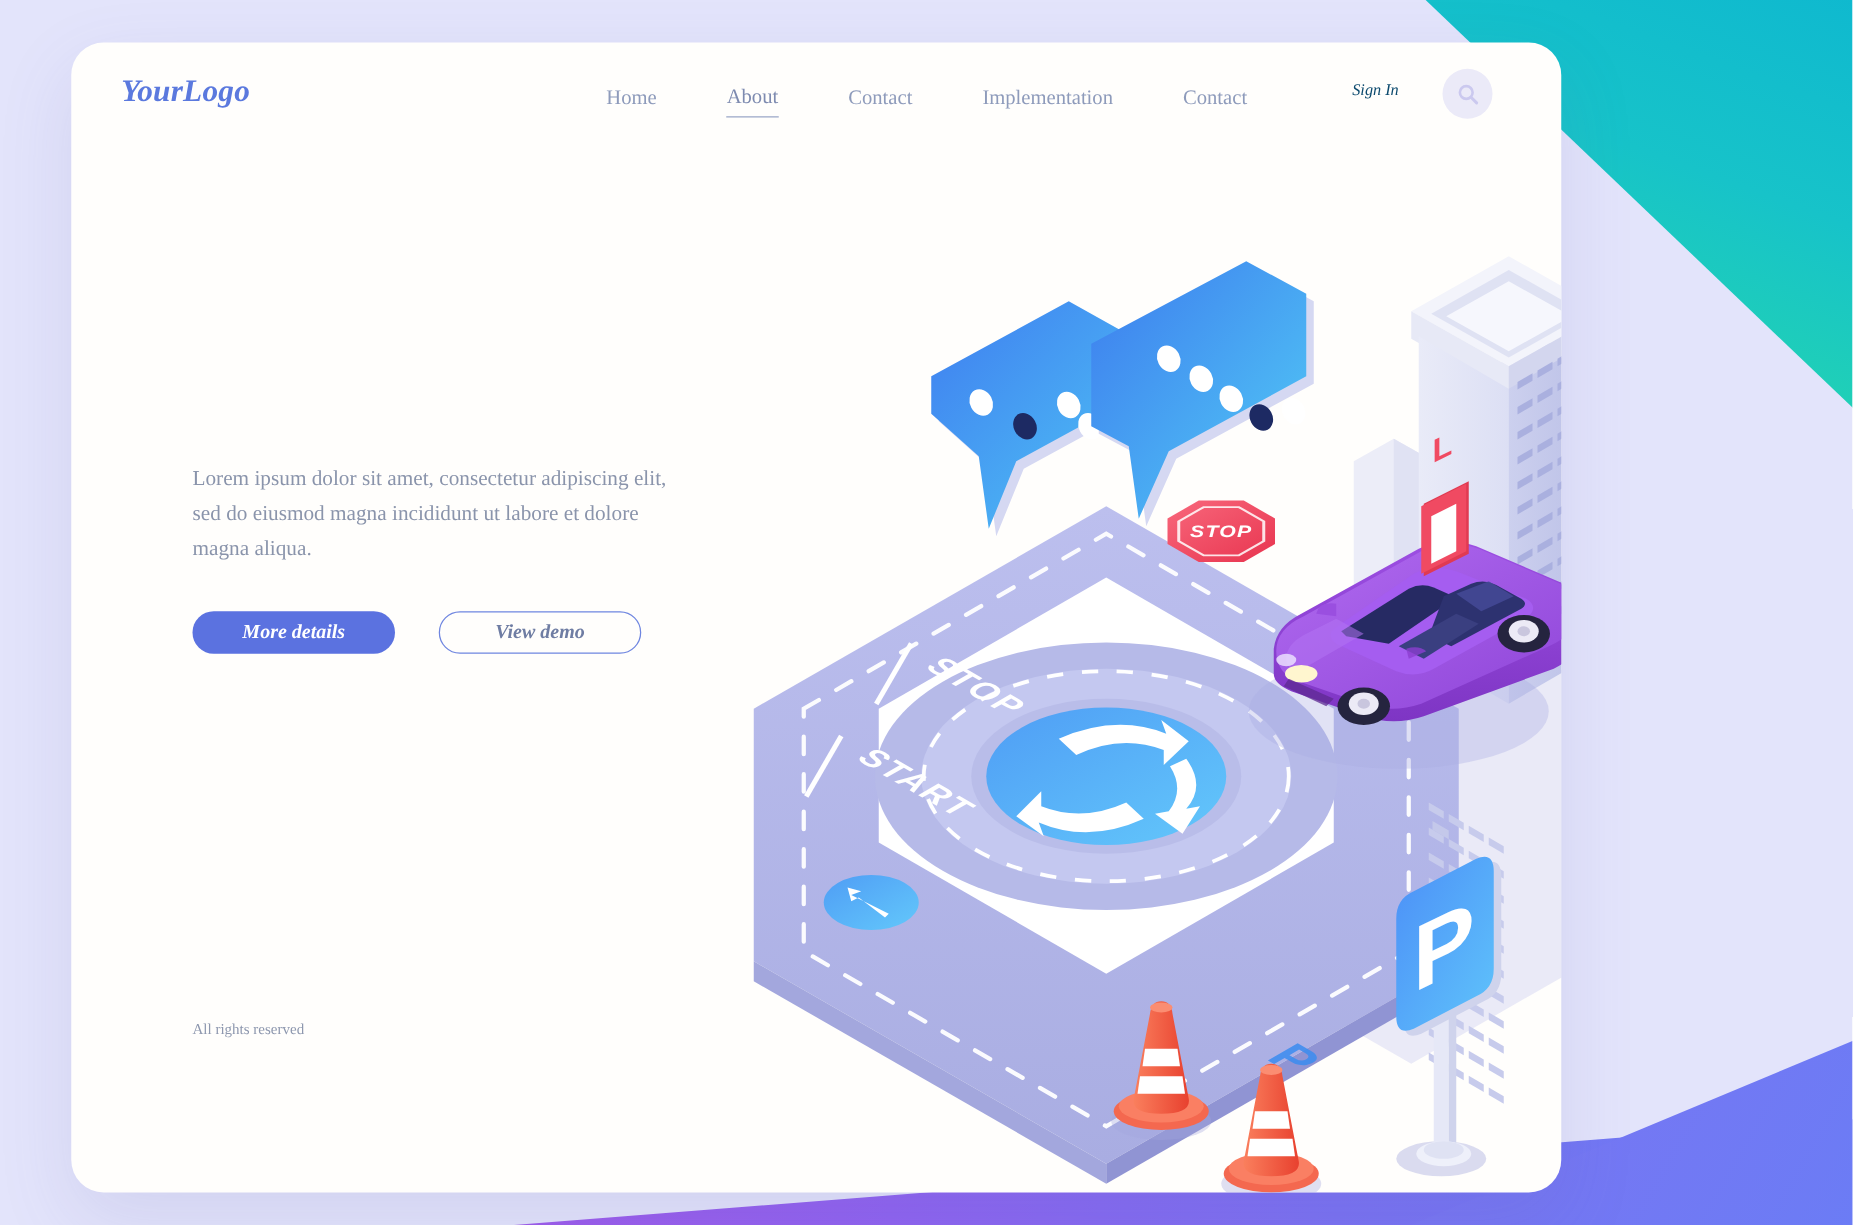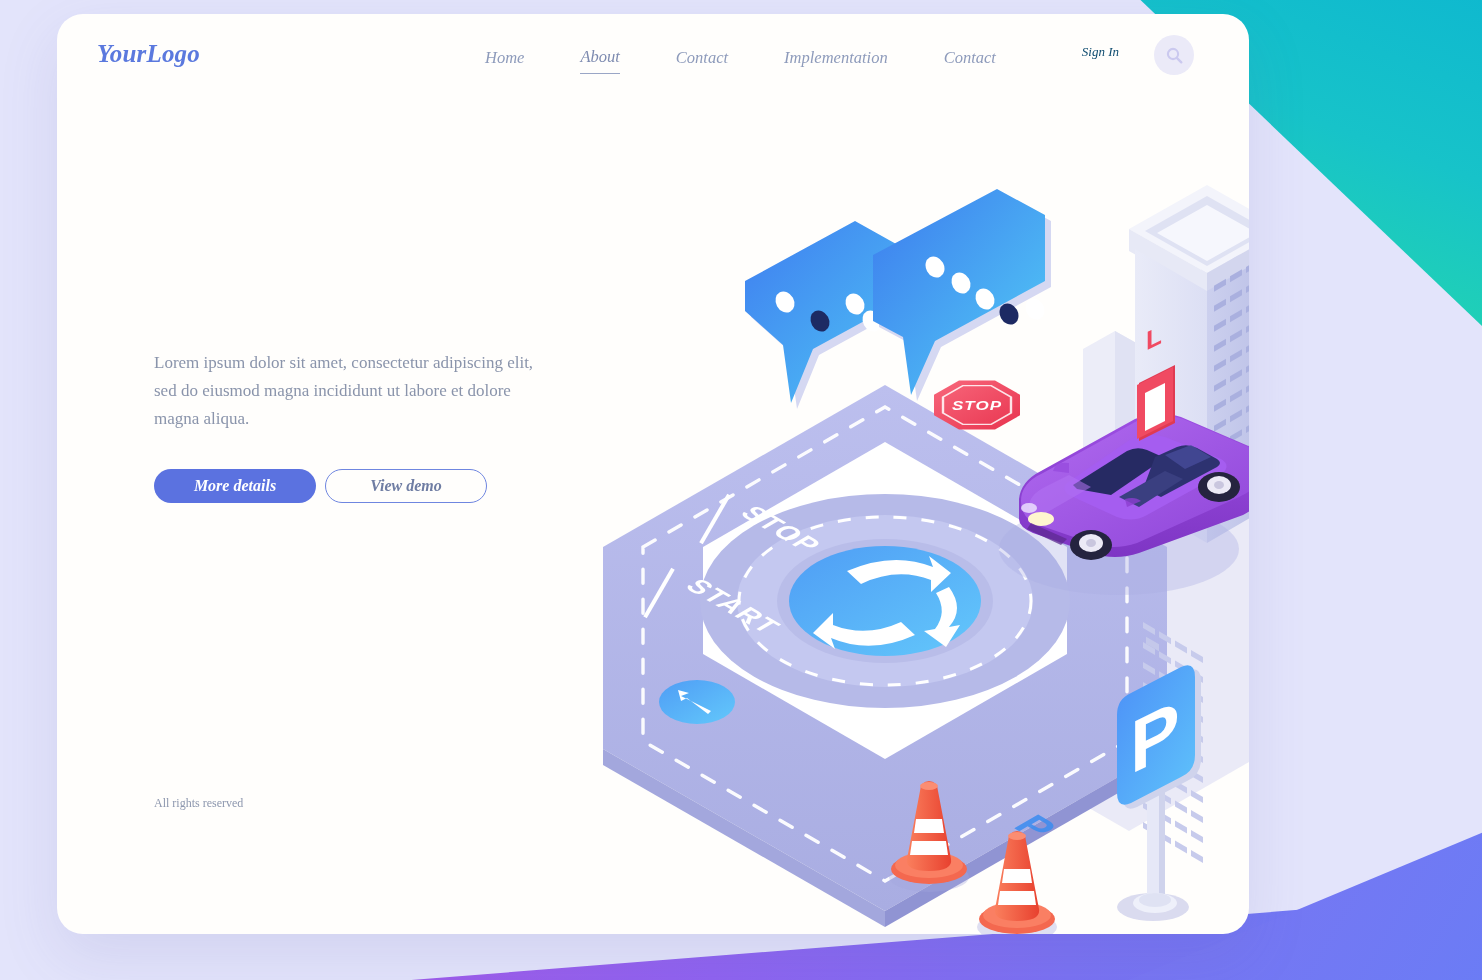--- a/index.html
+++ b/index.html
@@ -40,21 +40,21 @@
     position: absolute;
     right: -2px; bottom: -2px;
     width: 360px; height: 150px;
     background: linear-gradient(120deg, #7c74f2 0%, #6b7cf5 100%);
     clip-path: polygon(100% 0, 100% 100%, 0 100%);
   }
 
   
   .card {
     position: absolute;
-    left: 57px; top: 14px;
+    left: 57px; top: 34px;
     width: 1192px; height: 920px;
     background: #fffefc;
     border-radius: 26px;
     box-shadow: 0 22px 60px rgba(90, 90, 170, 0.13);
     overflow: hidden;
   }
 
   
   .header {
     position: absolute;
@@ -73,21 +73,20 @@
   }
   .nav {
     position: absolute;
     left: 428px; top: 30px;
     display: flex;
     align-items: center;
     gap: 0;
   }
   .nav-item {
     font-family: "Liberation Serif", serif;
-    font-style: italic;
     font-size: 16.5px;
     color: #8e9bbb;
     padding: 3px 0 6px 0;
     margin-right: 56px;
     white-space: nowrap;
     cursor: pointer;
   }
   .nav-item.active {
     color: #7e8bb0;
     border-bottom: 1.6px solid #9aa6c6;
@@ -131,21 +130,21 @@
     margin-top: 30px;
     font-family: "Liberation Serif", serif;
     font-size: 17px;
     line-height: 1.65;
     color: #8a94ab;
     max-width: 380px;
   }
   .btn-row {
     margin-top: 36px;
     display: flex;
-    gap: 9px;
+    gap: 35px;
     align-items: center;
   }
   .btn {
     font-family: "Liberation Serif", serif;
     font-style: italic;
     font-weight: bold;
     font-size: 16px;
     border-radius: 22px;
     height: 34px;
     display: flex;

